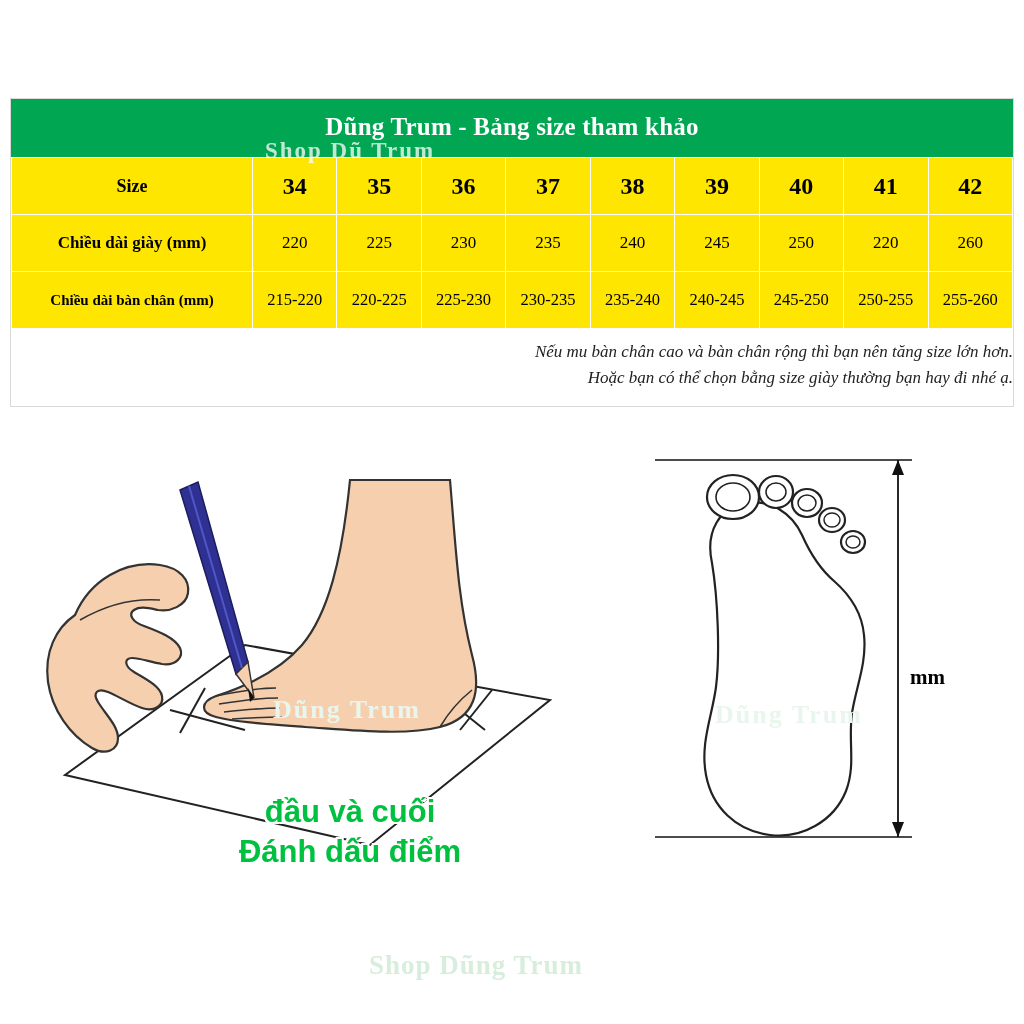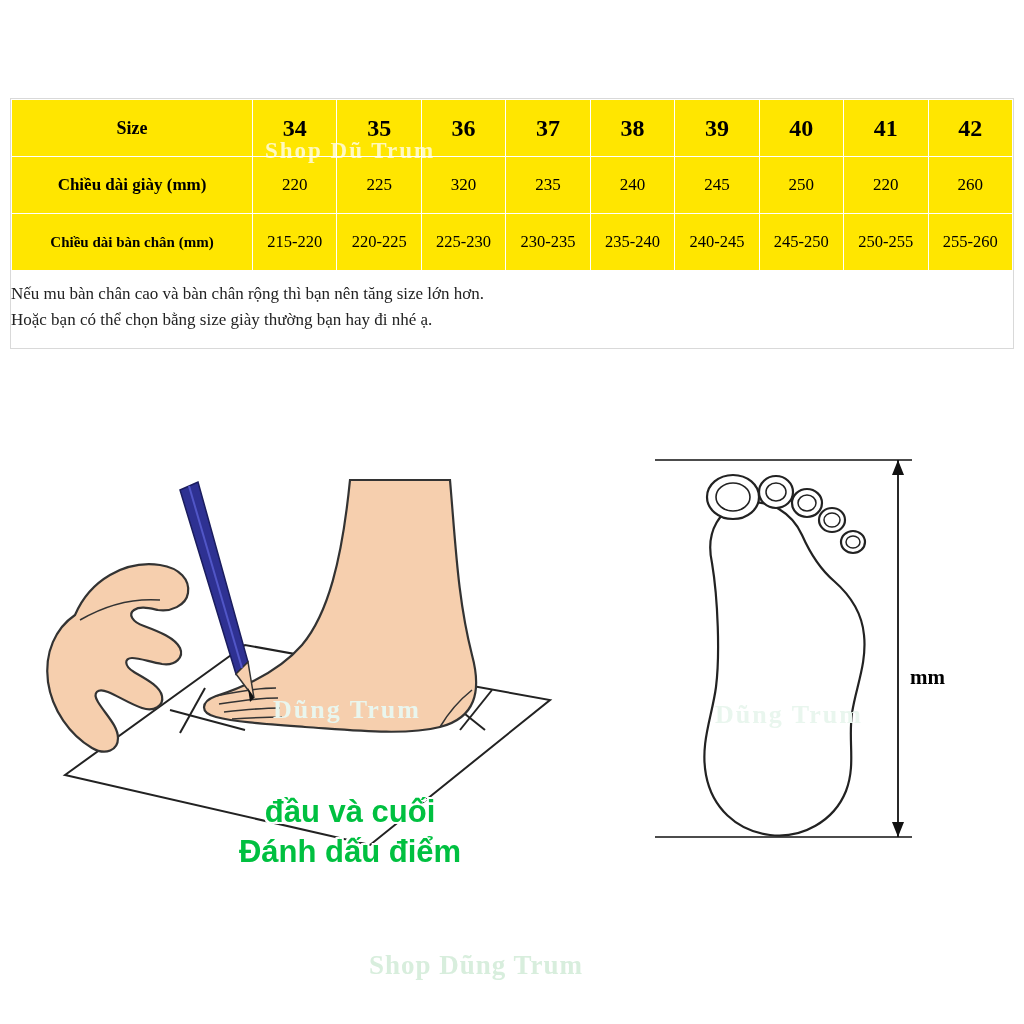--- a/index.html
+++ b/index.html
@@ -57,22 +57,23 @@
     text-align: center;
     width: 238px;
     margin-top: 18px;
   }
   table.size-table tr.row-head td.rowlabel { font-size: 18px; }
   table.size-table td.small { font-size: 16.5px; }
   table.size-table td.rowlabel.tight { font-size: 15px; }
 
   .note {
     background: #ffffff;
-    text-align: left;
+    text-align: right;
     padding: 10px 0 14px 0;
+    font-style: italic;
     font-size: 17px;
     color: #222222;
     line-height: 1.55;
   }
 
   
   .tbl-watermark {
     position: absolute;
     left: 265px;
     top: 138px;
@@ -151,40 +152,41 @@
     color: #d8eedd;
     letter-spacing: 1px;
     font-family: "Liberation Serif", serif;
   }
 </style>
 </head>
 <body>
 
 <div class="table-wrap">
 
+  <div class="table-header">Dũng Trum - Bảng size tham khảo</div>
 
   <table class="size-table">
     <tbody>
         <tr class="row-head">
       <td class="rowlabel">Size</td>
       <td>34</td>
       <td>35</td>
       <td>36</td>
       <td>37</td>
       <td>38</td>
       <td>39</td>
       <td>40</td>
       <td>41</td>
       <td>42</td>
     </tr>
     <tr>
       <td class="rowlabel">Chiều dài giày (mm)</td>
       <td>220</td>
       <td>225</td>
-      <td>320</td>
+      <td>230</td>
       <td>235</td>
       <td>240</td>
       <td>245</td>
       <td>250</td>
       <td>220</td>
       <td>260</td>
     </tr>
     <tr>
       <td class="rowlabel tight">Chiều dài bàn chân (mm)</td>
       <td class="small">215-220</td>

